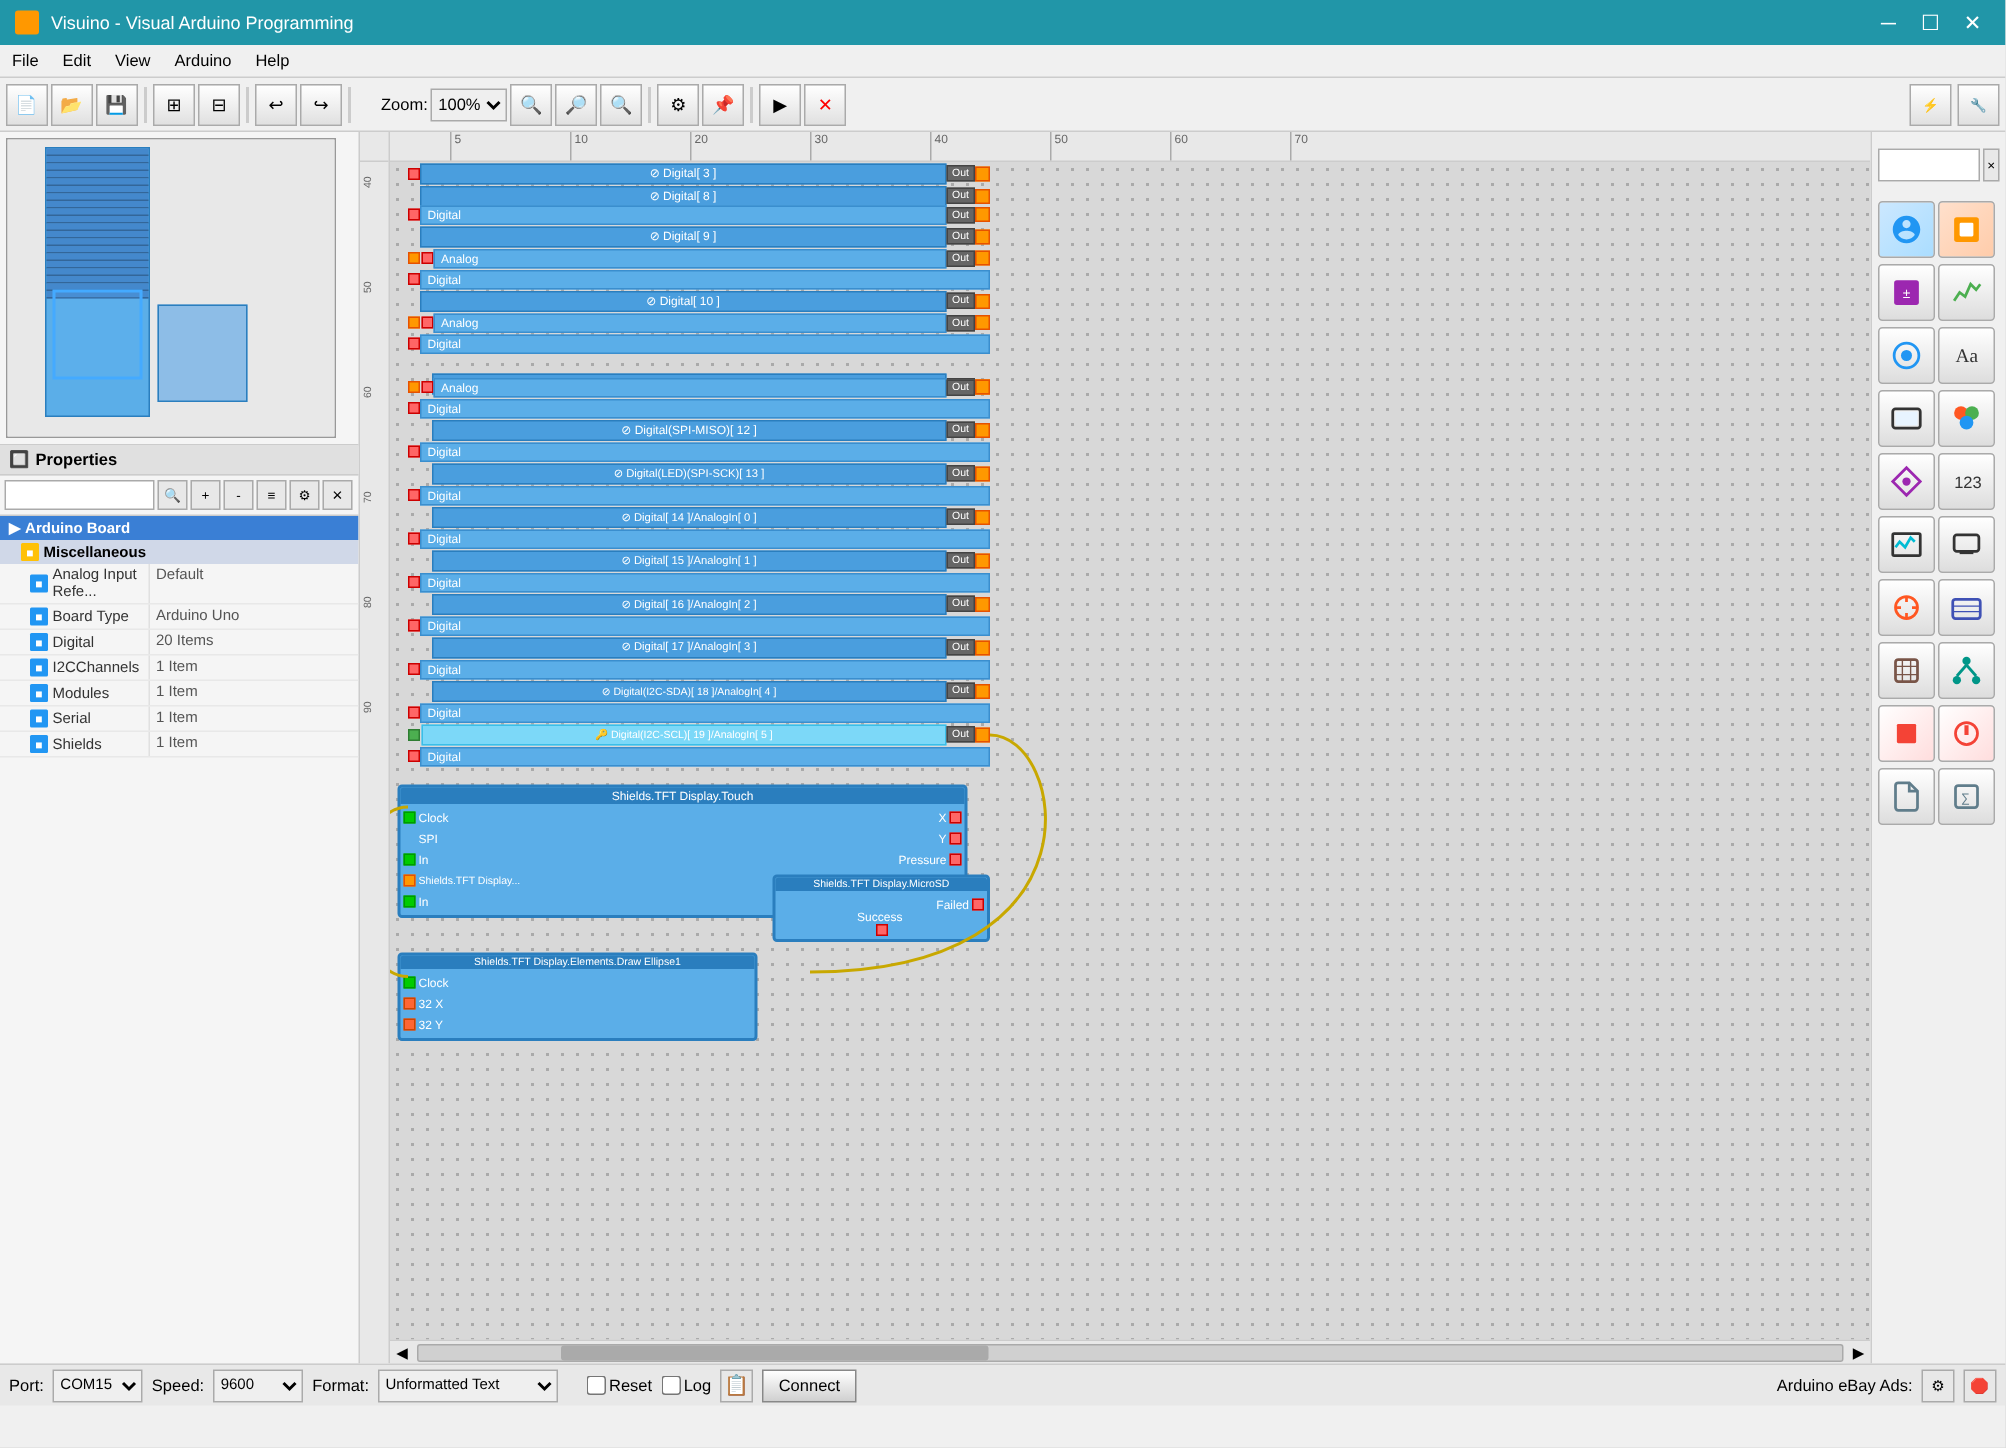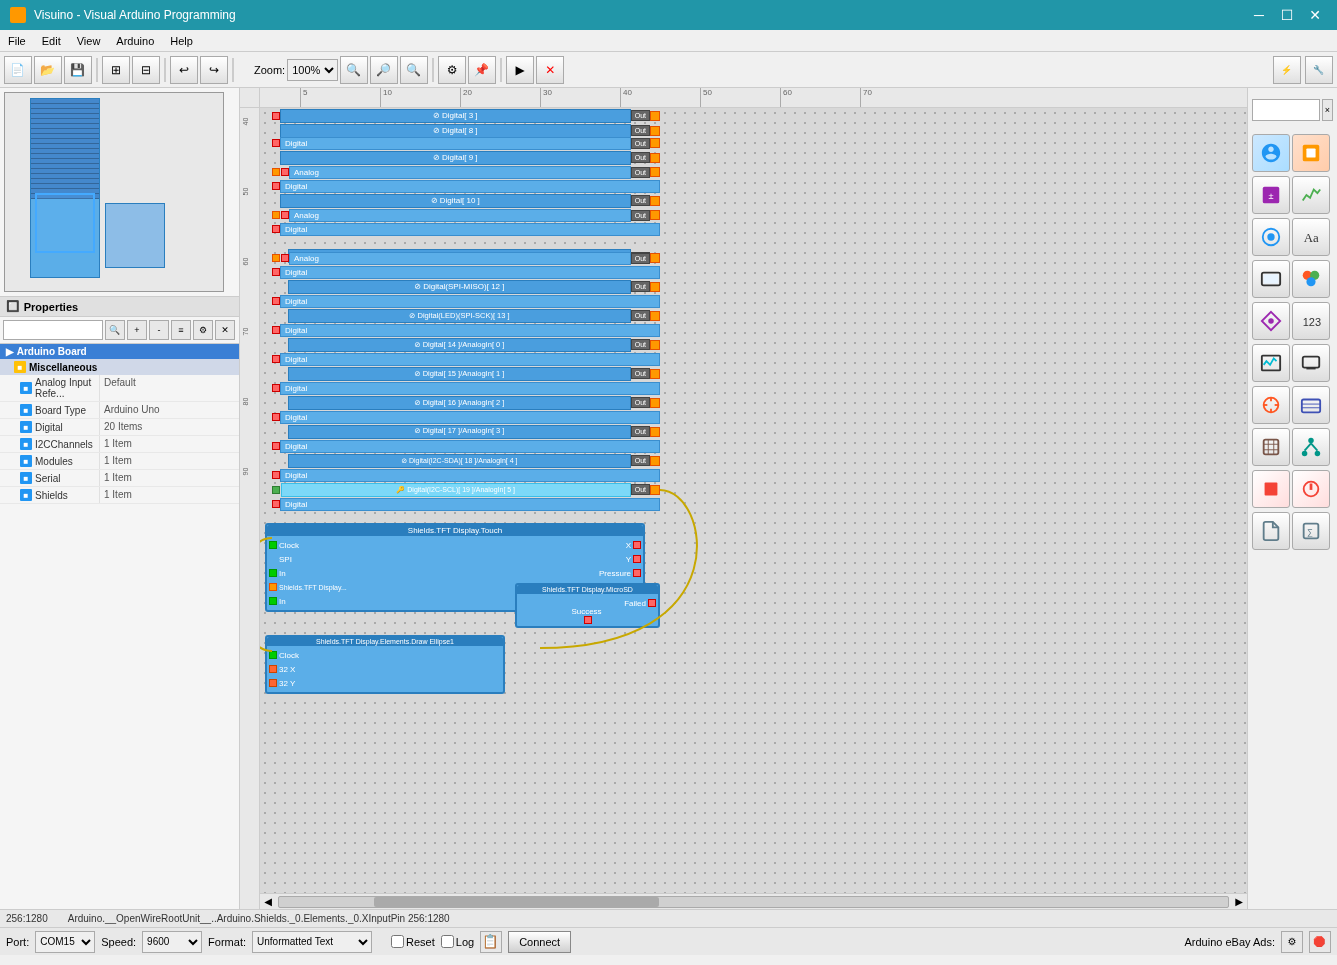--- a/index.html
+++ b/index.html
@@ -781,24 +781,20 @@
         <svg width="22" height="22" viewBox="0 0 24 24">
             <rect x="4" y="4" width="16" height="16" rx="2" fill="none" stroke="#607D8B" stroke-width="2"></rect>
             <text x="8" y="16" font-size="9" fill="#607D8B">∑</text>
           </svg>
       </div>
     </div>
   </div>
 </div>
 
 <div id="bottom-area">
-  <div id="status-bar">
-    <span>256:1280</span>
-    <span>Arduino.__OpenWireRootUnit__..Arduino.Shields._0.Elements._0.XInputPin 256:1280</span>
-  </div>
   <div id="port-bar">
     <span>Port:</span>
     <select style="height:22px; font-size:10px; border:1px solid #aaa; min-width:60px;">
       <option>COM15</option>
     </select>
     <span>Speed:</span>
     <select style="height:22px; font-size:10px; border:1px solid #aaa; min-width:60px;">
       <option>9600</option>
     </select>
     <span>Format:</span>

